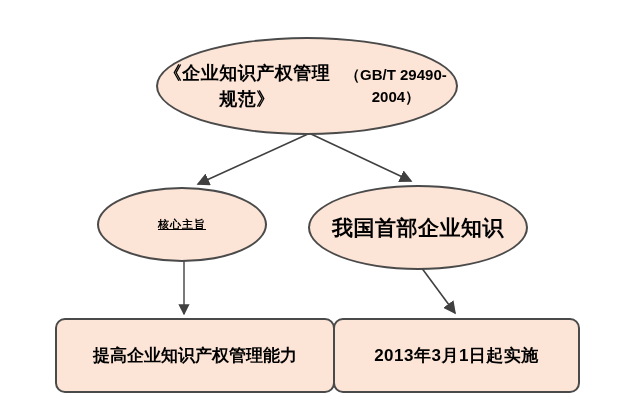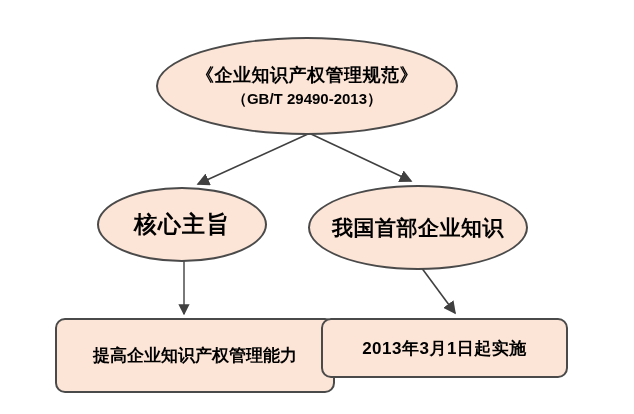--- a/index.html
+++ b/index.html
@@ -21,21 +21,21 @@
     position: absolute;
     left: 0; top: 0;
     z-index: 1;
   }
   .node {
     position: absolute;
     box-sizing: border-box;
     background: #fce4d6;
     border: 2px solid #4a4a4a;
     display: flex;
-    flex-direction: column;
+    flex-direction: row;
     align-items: center;
     justify-content: center;
     z-index: 2;
     color: #000000;
     font-weight: bold;
     text-align: center;
   }
   .ellipse { border-radius: 50%; }
   .rect    { border-radius: 10px; }
 
@@ -43,37 +43,37 @@
     left: 156px; top: 37px;
     width: 302px; height: 98px;
   }
   .node-root .t1 { font-size: 18px; line-height: 26px; letter-spacing: 0.5px; }
   .node-root .t2 { font-size: 15px; line-height: 22px; }
 
   .node-core {
     left: 97px; top: 187px;
     width: 170px; height: 75px;
   }
-  .node-core .t1 { font-size: 23px; letter-spacing: 1px; }
+  .node-core .t1 { font-size: 11px; letter-spacing: 1px; text-decoration: underline; }
 
   .node-first {
     left: 308px; top: 185px;
     width: 220px; height: 85px;
   }
   .node-first .t1 { font-size: 21px; line-height: 25px; letter-spacing: 0.5px; }
 
   .node-improve {
     left: 55px; top: 318px;
     width: 280px; height: 75px;
   }
   .node-improve .t1 { font-size: 17px; }
 
   .node-date {
-    left: 321px; top: 318px;
-    width: 247px; height: 60px;
+    left: 333px; top: 318px;
+    width: 247px; height: 75px;
   }
   .node-date .t1 { font-size: 17px; letter-spacing: 0.5px; }
 </style>
 </head>
 <body>
 
 <div class="canvas">
 
   <svg class="connectors" width="634" height="414" viewBox="0 0 634 414">
     <defs>
@@ -82,21 +82,21 @@
       </marker>
     </defs>
     <line x1="308" y1="134" x2="198" y2="184" stroke-width="1.6" marker-end="url(#ah)" stroke="#404040"></line>
     <line x1="311" y1="134" x2="411" y2="181" stroke-width="1.6" marker-end="url(#ah)" stroke="#404040"></line>
     <line x1="184" y1="261" x2="184" y2="314" stroke-width="1.4" marker-end="url(#ah)" stroke="#404040"></line>
     <line x1="421" y1="267" x2="455" y2="313" stroke-width="1.6" marker-end="url(#ah)" stroke="#404040"></line>
   </svg>
 
   <div class="node ellipse node-root">
     <div class="t1">《企业知识产权管理规范》</div>
-    <div class="t2">（GB/T 29490-2013）</div>
+    <div class="t2">（GB/T 29490-2004）</div>
   </div>
 
   <div class="node ellipse node-core">
     <div class="t1">核心主旨</div>
   </div>
 
   <div class="node ellipse node-first">
     <div class="t1">我国首部企业知识</div>
   </div>
 

